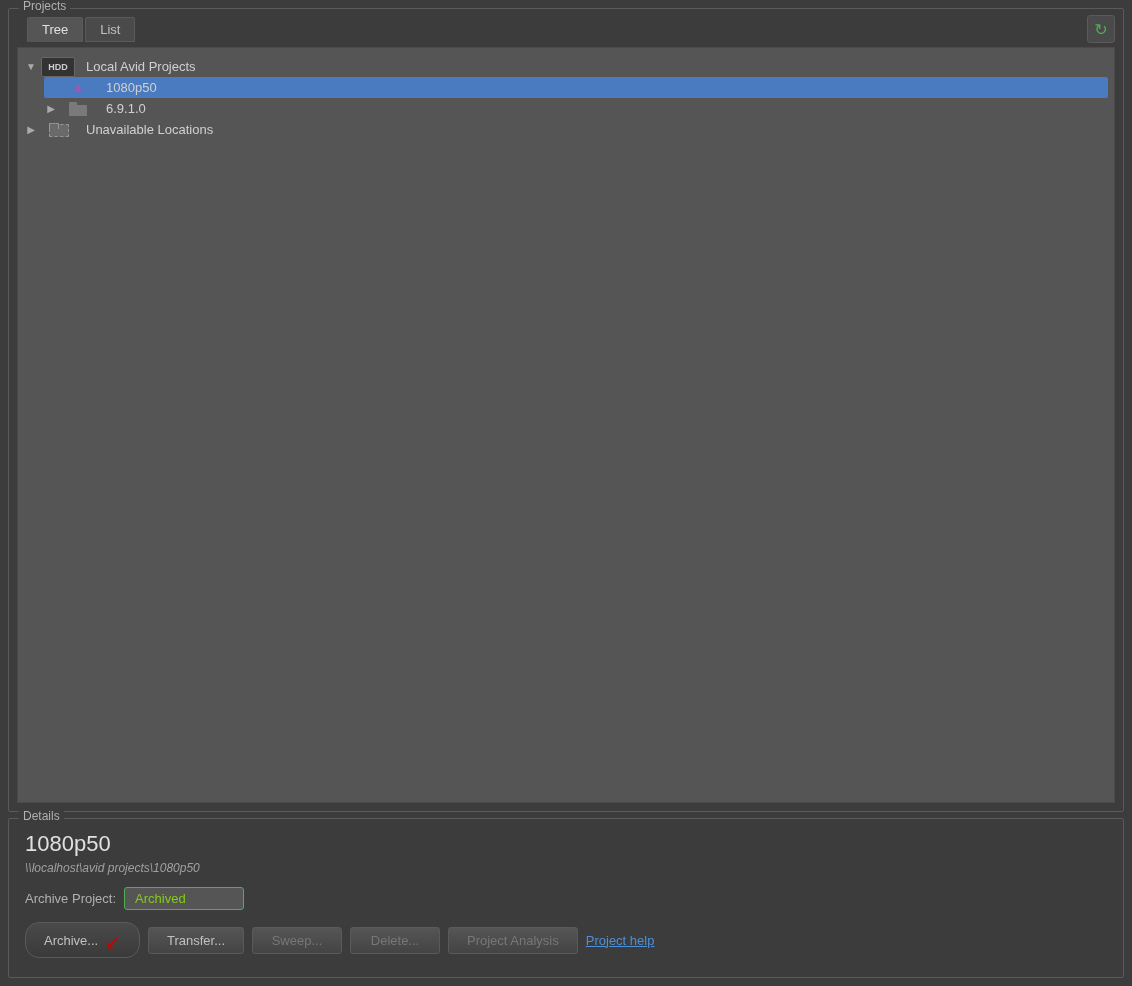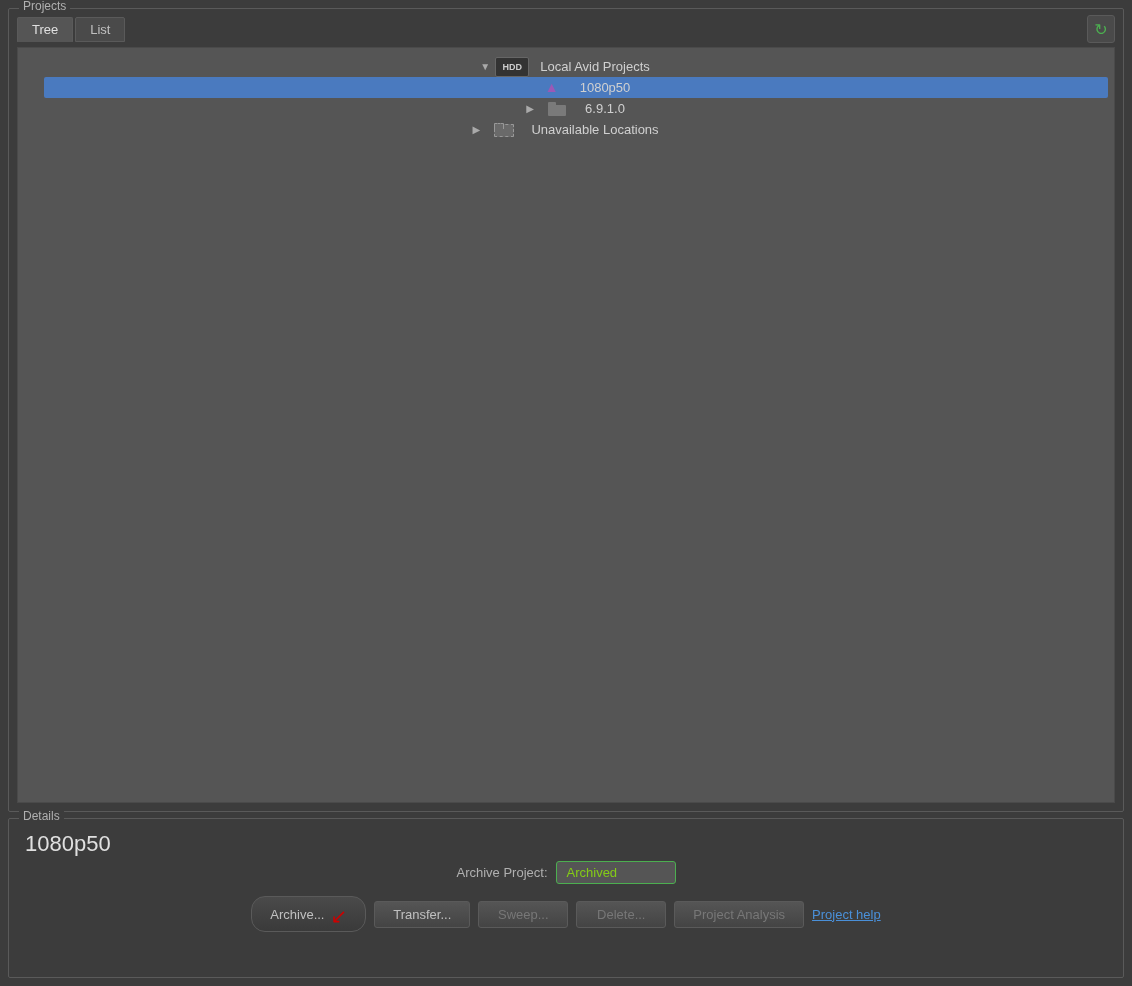--- a/index.html
+++ b/index.html
@@ -1,15 +1,15 @@
 <!DOCTYPE html>
 <html><head>
   <meta charset="utf-8">
   <style>
-    * { box-sizing: border-box; margin: 0; padding: 0; justify-content: center; }
+    * { box-sizing: border-box; margin: 0; padding: 0; }
     body {
       background: #3c3c3c;
       font-family: Arial, sans-serif;
       font-size: 13px;
       color: #d0d0d0;
       width: 1132px;
       height: 986px;
       display: flex;
       flex-direction: column;
       padding: 8px;
@@ -49,20 +49,21 @@
       align-items: center;
       padding: 6px 8px 0 8px;
       gap: 0;
       justify-content: space-between;
     }
 
     .tabs-row {
       display: flex;
       align-items: center;
       gap: 2px;
+      margin-left: 10px;
     }
 
     .tab {
       padding: 4px 14px;
       background: #4a4a4a;
       border: 1px solid #5a5a5a;
       color: #c0c0c0;
       cursor: pointer;
       font-size: 13px;
       border-radius: 2px 2px 0 0;
@@ -394,20 +395,21 @@
         <span class="tree-label">Unavailable Locations</span>
       </div>
 
     </div>
   </div>
 
   <div class="details-panel">
     <span class="panel-title">Details</span>
 
     <div class="project-name">1080p50</div>
+    <div class="project-path">\\localhost\avid projects\1080p50</div>
 
     <div class="details-row">
       <div class="field-group">
         <span class="field-label">Archive Project:</span>
         <span class="field-value archived">Archived</span>
       </div>
     </div>
 
     <div class="buttons-row">
       <button class="btn archive-btn">

